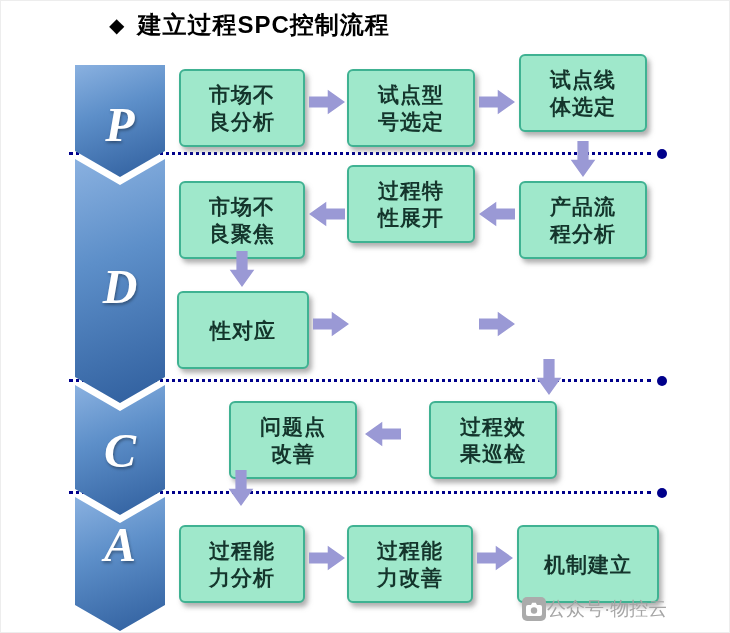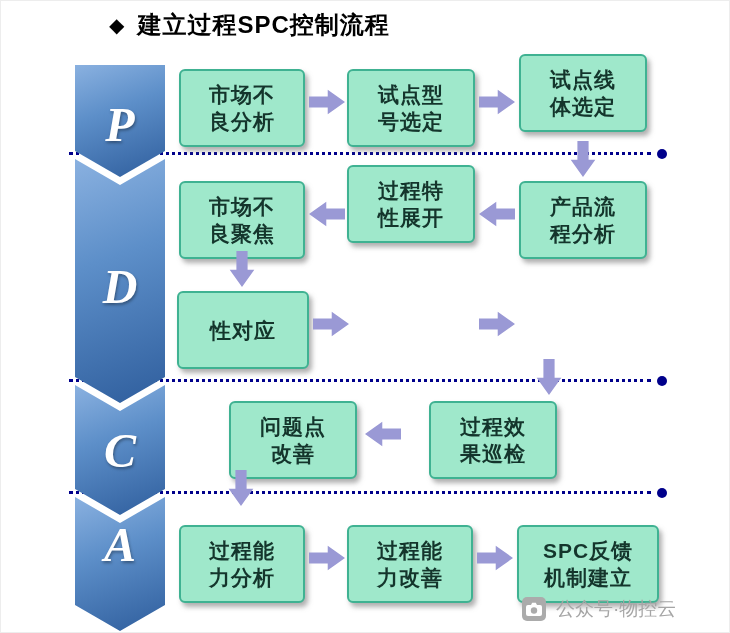--- a/index.html
+++ b/index.html
@@ -31,21 +31,21 @@
     background:var(--box-bg,#9fe8cb);border:2px solid var(--box-border,#3fb292);border-radius:6px;
     box-shadow:3px 4px 5px rgba(110,110,110,.55);
     display:flex;flex-direction:column;align-items:center;justify-content:center;
     color:var(--box-text,#14352c);font-weight:bold;font-size:21px;line-height:27px;letter-spacing:1px;text-align:center}
 
   .arrow{position:absolute;background:var(--arrow,#9a99d5);z-index:4}
   .arrow.right{width:36px;height:28px;clip-path:polygon(0 30%,52% 30%,52% 6%,100% 50%,52% 94%,52% 70%,0 70%)}
   .arrow.left{width:36px;height:28px;clip-path:polygon(100% 30%,48% 30%,48% 6%,0 50%,48% 94%,48% 70%,100% 70%)}
   .arrow.down{width:28px;height:36px;clip-path:polygon(30% 0,70% 0,70% 52%,94% 52%,50% 100%,6% 52%,30% 52%)}
 
-  .watermark{position:absolute;left:520px;top:595px;display:flex;align-items:center;gap:9px;z-index:5;
+  .watermark{position:absolute;left:520px;top:595px;display:flex;align-items:center;z-index:5;
     color:var(--watermark-gray,#a5a5a5);font-size:19px}
   .wm-icon{display:inline-flex}
 </style>
 </head>
 <body>
 
 <div class="stage">
 
   <div class="title">
     <span class="diamond">◆</span>
@@ -125,21 +125,20 @@
     <span>过程能</span>
     <span>力分析</span>
   </div>
   <div class="arrow right" style="left:308px;top:543px"></div>
   <div class="node" style="left:346px;top:524px;width:126px">
     <span>过程能</span>
     <span>力改善</span>
   </div>
   <div class="arrow right" style="left:476px;top:543px"></div>
   <div class="node" style="left:516px;top:524px;width:142px">
-    <span>SPC反馈</span>
     <span>机制建立</span>
   </div>
 
   <div class="watermark">
     <span class="wm-icon">
       <svg width="26" height="26" viewBox="0 0 26 26" aria-hidden="true">
         <rect x="1" y="1" width="24" height="24" rx="5" fill="#ababab"></rect>
         <rect x="5" y="9" width="16" height="11" rx="2" fill="#ffffff"></rect>
         <path d="M10 9l1.2-2.2h3.6L16 9z" fill="#ffffff"></path>
         <circle cx="13" cy="14.5" r="3.2" fill="#ababab"></circle>

